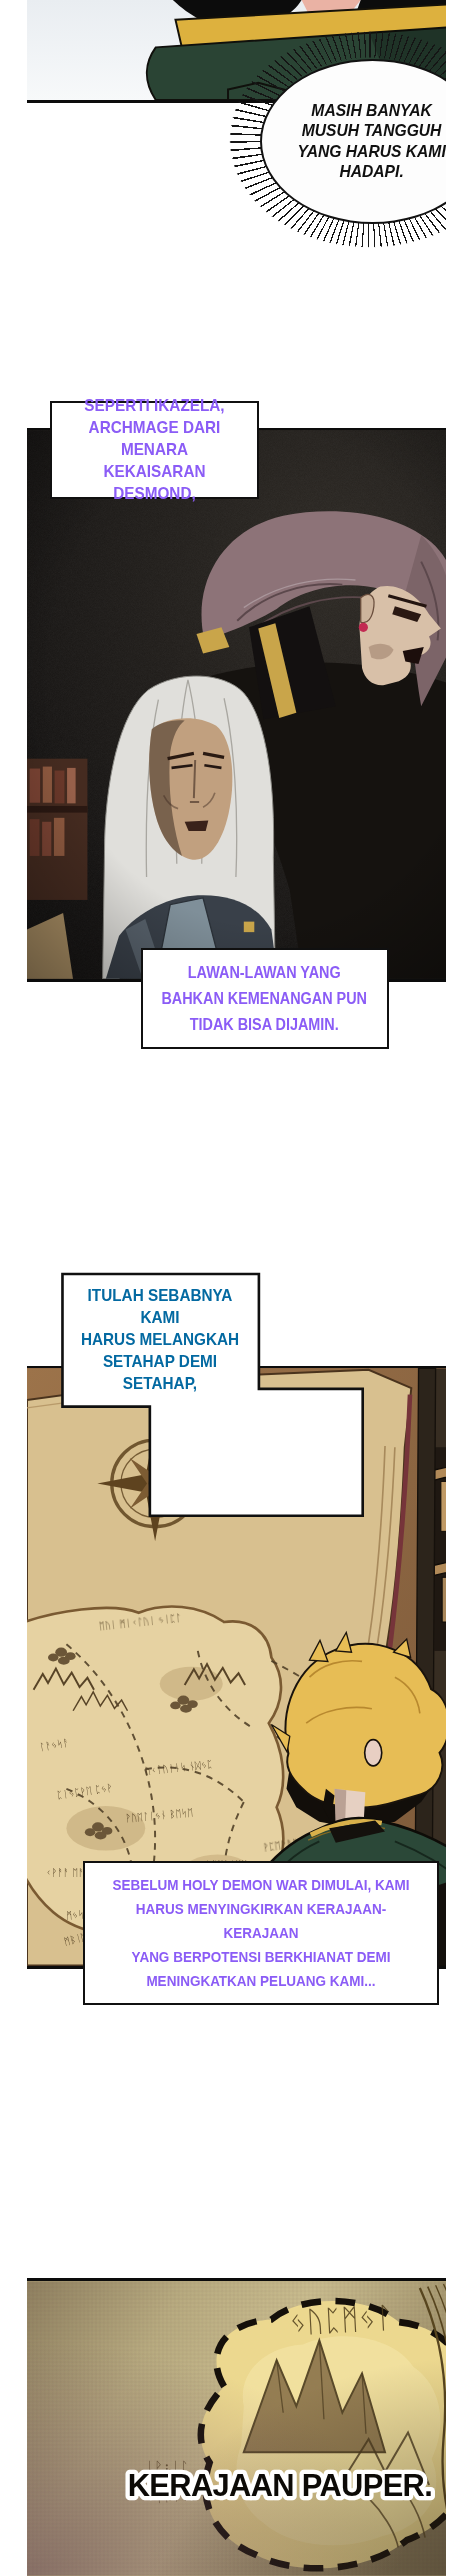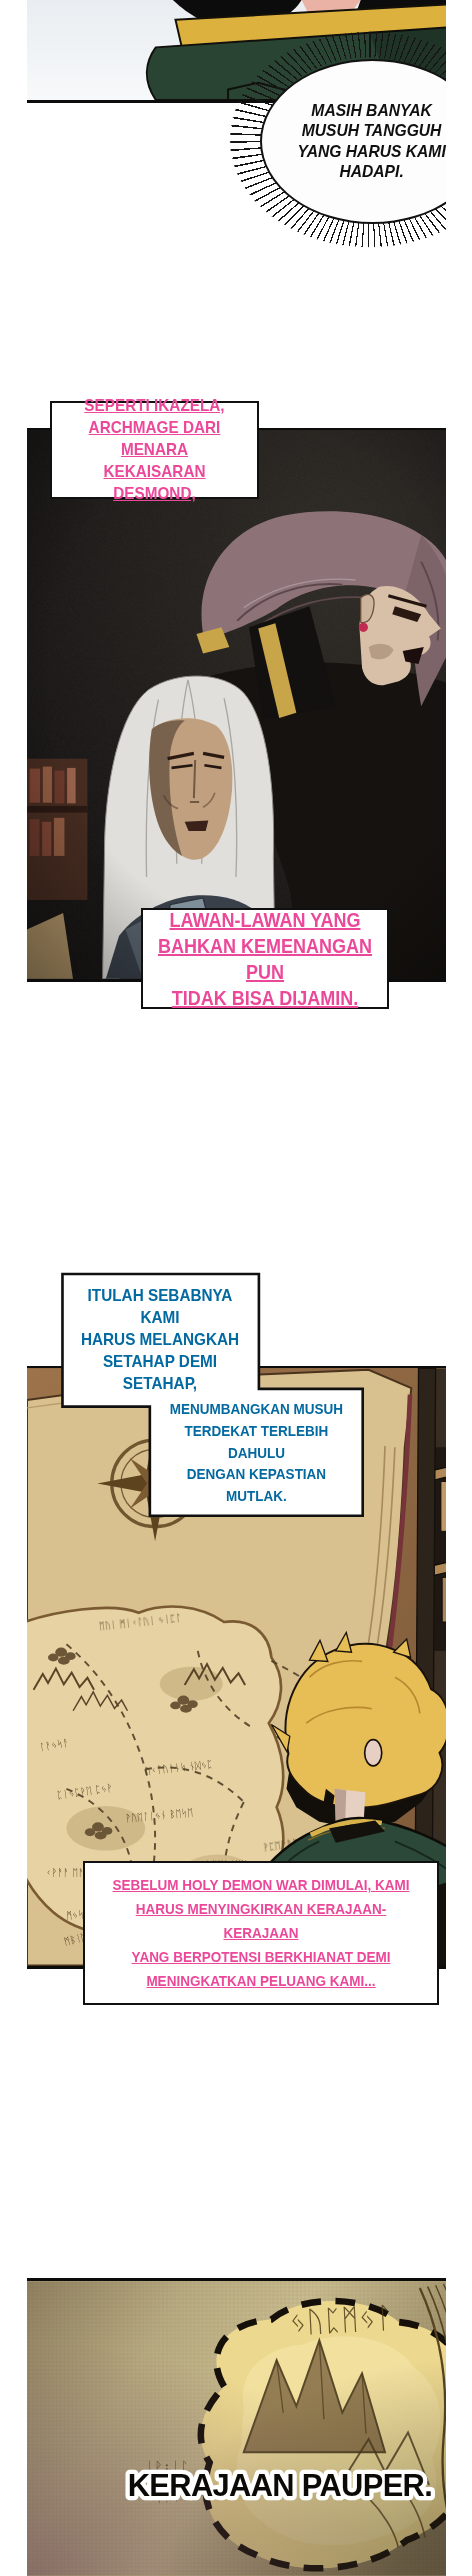--- a/index.html
+++ b/index.html
@@ -18,25 +18,25 @@
     -webkit-mask:radial-gradient(closest-side, transparent 0 73%, #000 74% 96%, transparent 97%);
     mask:radial-gradient(closest-side, transparent 0 73%, #000 74% 96%, transparent 97%);}
   .bubble{position:absolute;left:233px;top:59px;width:221px;height:161px;z-index:7;
     background:#fdfdfd;border:2.6px solid #121212;border-radius:50%;
     display:flex;align-items:center;justify-content:center;text-align:center;}
   .bubble .t{font-style:italic;font-weight:bold;font-size:17px;line-height:20.4px;color:#101010;
     white-space:pre-line;transform:scaleX(.92);}
 
   
   .cap{position:absolute;background:#ffffff;border:2.6px solid #101010;z-index:5;box-sizing:border-box;
-    display:flex;align-items:center;justify-content:center;text-align:center;color:#ec4899;font-weight:bold;text-decoration:underline;}
+    display:flex;align-items:center;justify-content:center;text-align:center;color:#8b5cf6;font-weight:bold;}
   .cap .t{white-space:pre-line;transform:scaleX(.9);}
   #box-ikazela{left:23px;top:401px;width:209px;height:98px;font-size:17px;line-height:22px;}
   #box-galad{left:229px;top:713px;width:206px;height:127px;font-size:17.7px;line-height:25.6px;}
-  #box-lawan{left:114px;top:908px;width:248px;height:101px;font-size:20px;line-height:26px;}
+  #box-lawan{left:114px;top:948px;width:248px;height:101px;font-size:16px;line-height:26px;}
   #stepped-box{position:absolute;left:0;top:1270px;width:473px;height:251px;z-index:5;}
   .captext{position:absolute;z-index:6;display:flex;align-items:center;justify-content:center;
     text-align:center;color:#0369a1;font-weight:bold;}
   #box-itulah{left:35px;top:1274px;width:196px;height:131px;font-size:17px;line-height:22px;}
   #box-menumbangkan{left:123px;top:1389px;width:213px;height:127px;font-size:15px;line-height:21.7px;}
   #box-sebelum{left:56px;top:1861px;width:356px;height:144px;font-size:15px;line-height:24px;}
   .rune{font-family:"DejaVu Sans",sans-serif;}
 </style>
 </head>
 <body>
@@ -144,25 +144,20 @@
 TIDAK BISA DIJAMIN.</div>
   </div>
 
   <svg id="stepped-box" viewBox="0 0 720 382">
     <path d="M54,6 L353,6 L353,181 L511,181 L511,374 L187,374 L187,208 L54,208 Z" fill="#ffffff" stroke="#101010" stroke-width="4"></path>
   </svg>
   <div class="captext" id="box-itulah">
     <div class="t" style="white-space:pre-line;transform:scaleX(.9);">ITULAH SEBABNYA KAMI
 HARUS MELANGKAH
 SETAHAP DEMI SETAHAP,</div>
-  </div>
-  <div class="captext" id="box-menumbangkan">
-    <div class="t" style="white-space:pre-line;transform:scaleX(.9);">MENUMBANGKAN MUSUH
-TERDEKAT TERLEBIH DAHULU
-DENGAN KEPASTIAN MUTLAK.</div>
   </div>
   <div class="cap" id="box-sebelum">
     <div class="t">SEBELUM HOLY DEMON WAR DIMULAI, KAMI
 HARUS MENYINGKIRKAN KERAJAAN-KERAJAAN
 YANG BERPOTENSI BERKHIANAT DEMI
 MENINGKATKAN PELUANG KAMI...</div>
   </div>
 
   <section class="panel" id="panel-map">
     <svg class="art" viewBox="0 0 720 909">

